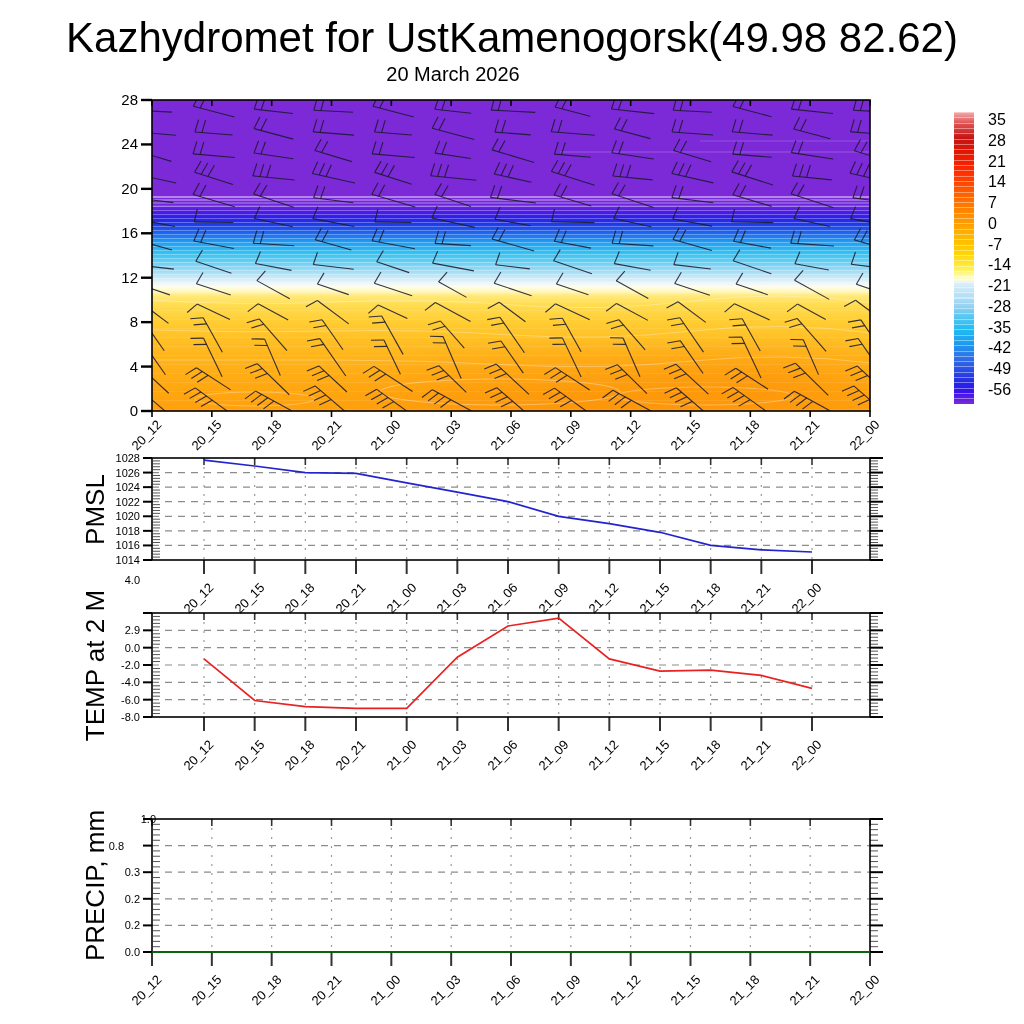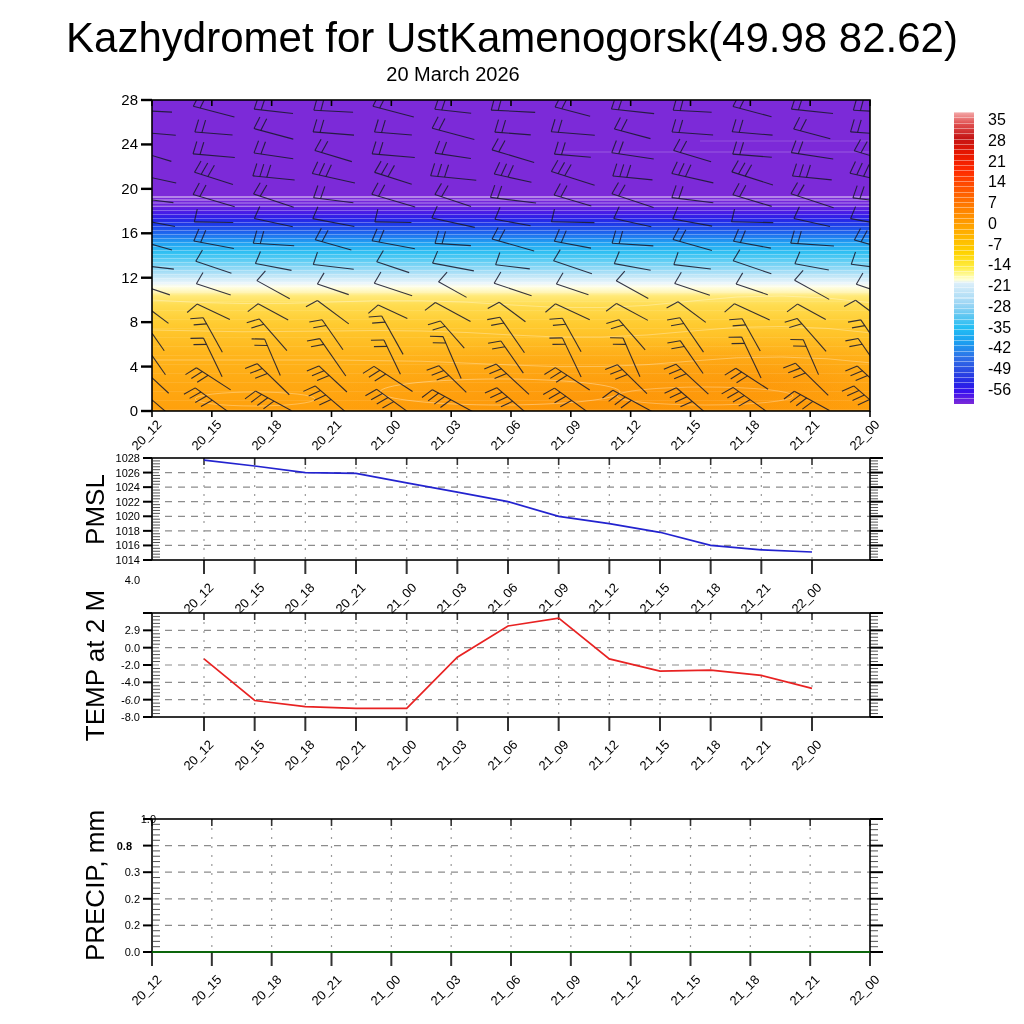--- a/index.html
+++ b/index.html
@@ -1028,37 +1028,37 @@
       <div class="abs tlab" style="left: 553.333px; top: 580px;">21_12</div>
       <div class="abs tlab" style="left: 604px; top: 580px;">21_15</div>
       <div class="abs tlab" style="left: 654.667px; top: 580px;">21_18</div>
       <div class="abs tlab" style="left: 705.333px; top: 580px;">21_21</div>
       <div class="abs tlab" style="left: 756px; top: 580px;">22_00</div>
       <div class="abs ylab" style="left: 100px; top: 574px;">4.0</div>
       <div class="abs ylab" style="left: 100px; top: 624.333px;">2.9</div>
       <div class="abs ylab" style="left: 100px; top: 641.667px;">0.0</div>
       <div class="abs ylab" style="left: 100px; top: 659px;">-2.0</div>
       <div class="abs ylab" style="left: 100px; top: 676.333px;">-4.0</div>
-      <div class="abs ylab" style="left: 100px; top: 693.667px; font-style: italic;">-6.0</div>
+      <div class="abs ylab" style="left: 100px; top: 693.667px;">-6.0</div>
       <div class="abs ylab" style="left: 100px; top: 711px;">-8.0</div>
       <div class="abs tlab" style="left: 148px; top: 737px;">20_12</div>
       <div class="abs tlab" style="left: 198.667px; top: 737px;">20_15</div>
       <div class="abs tlab" style="left: 249.333px; top: 737px;">20_18</div>
       <div class="abs tlab" style="left: 300px; top: 737px;">20_21</div>
       <div class="abs tlab" style="left: 350.667px; top: 737px;">21_00</div>
       <div class="abs tlab" style="left: 401.333px; top: 737px;">21_03</div>
       <div class="abs tlab" style="left: 452px; top: 737px;">21_06</div>
       <div class="abs tlab" style="left: 502.667px; top: 737px;">21_09</div>
       <div class="abs tlab" style="left: 553.333px; top: 737px;">21_12</div>
       <div class="abs tlab" style="left: 604px; top: 737px;">21_15</div>
       <div class="abs tlab" style="left: 654.667px; top: 737px;">21_18</div>
       <div class="abs tlab" style="left: 705.333px; top: 737px;">21_21</div>
       <div class="abs tlab" style="left: 756px; top: 737px;">22_00</div>
       <div class="abs ylab" style="left: 116px; top: 813px;">1.0</div>
-      <div class="abs ylab" style="left: 92px; top: 839.6px; font-weight: bold;">0.8</div>
+      <div class="abs ylab" style="left: 84px; top: 839.6px;">0.8</div>
       <div class="abs ylab" style="left: 100px; top: 866.2px;">0.3</div>
       <div class="abs ylab" style="left: 100px; top: 892.8px;">0.2</div>
       <div class="abs ylab" style="left: 100px; top: 919.4px;">0.2</div>
       <div class="abs ylab" style="left: 100px; top: 946px;">0.0</div>
       <div class="abs tlab" style="left: 96px; top: 972px;">20_12</div>
       <div class="abs tlab" style="left: 155.833px; top: 972px;">20_15</div>
       <div class="abs tlab" style="left: 215.667px; top: 972px;">20_18</div>
       <div class="abs tlab" style="left: 275.5px; top: 972px;">20_21</div>
       <div class="abs tlab" style="left: 335.333px; top: 972px;">21_00</div>
       <div class="abs tlab" style="left: 395.167px; top: 972px;">21_03</div>

